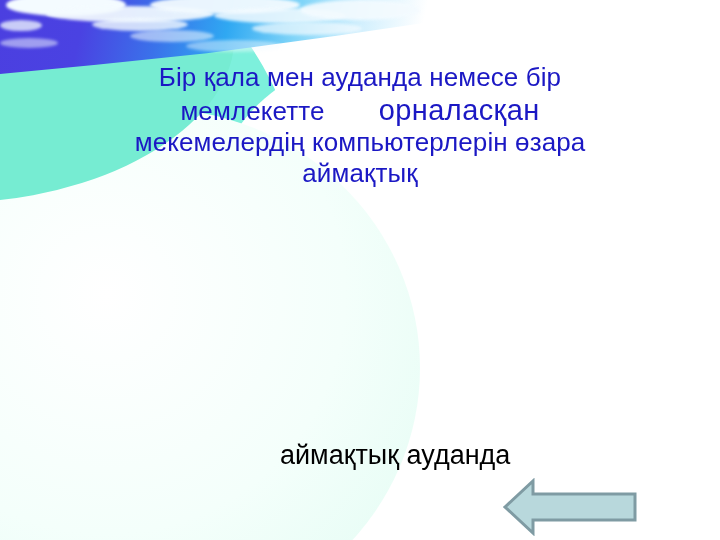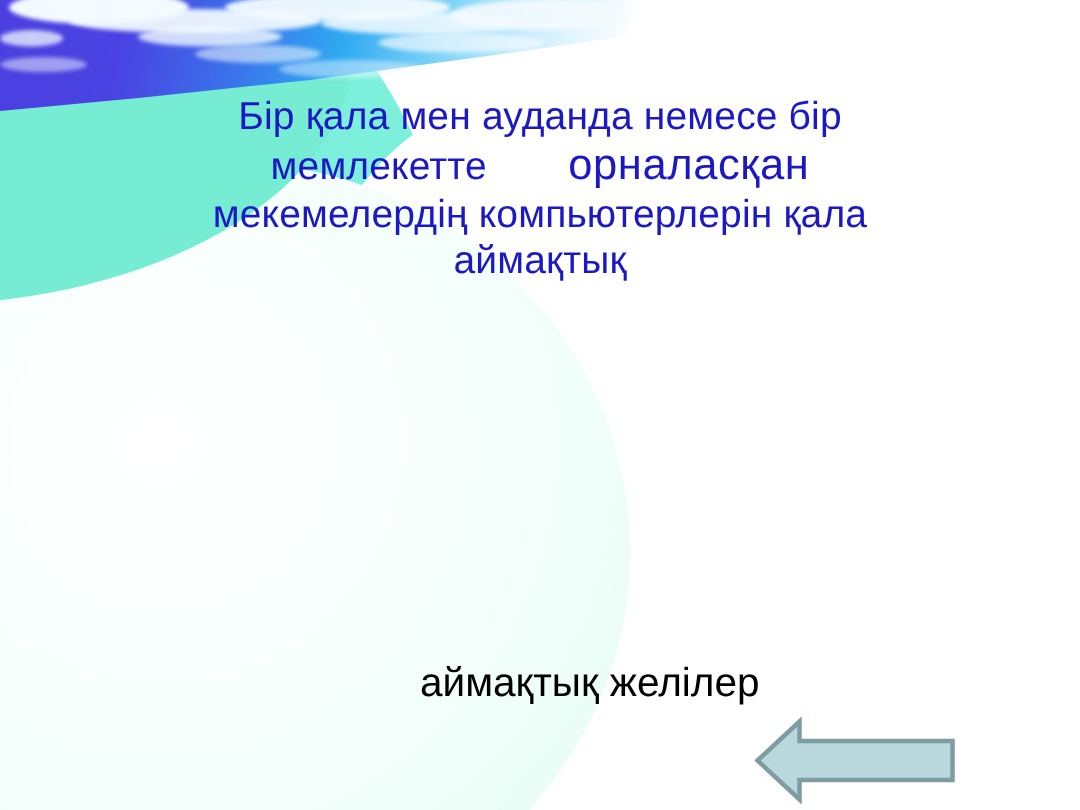--- a/index.html
+++ b/index.html
@@ -193,25 +193,25 @@
     <div class="cloud cl-g"></div>
     <div class="cloud cl-h"></div>
     <div class="cloud cl-i"></div>
     <div class="cloud cl-j"></div>
     <div class="cloud cl-k"></div>
   </div>
 
   <div class="title-block">
     <span class="title-line l1"><span>Бір қала мен ауданда немесе бір</span></span>
     <span class="title-line l2"><span>мемлекетте </span><span class="emph">орналасқан</span></span>
-    <span class="title-line l3"><span>мекемелердің компьютерлерін қала</span></span>
+    <span class="title-line l3"><span>мекемелердің компьютерлерін өзара</span></span>
     <span class="title-line l4"><span>аймақтық</span></span>
   </div>
 
-  <div class="caption">аймақтық желілер</div>
+  <div class="caption">аймақтық ауданда</div>
 
   <div class="arrow-wrap">
     <svg width="134" height="58" viewBox="0 0 134 58" xmlns="http://www.w3.org/2000/svg" aria-hidden="true">
       <polygon points="2,29 30,3 30,16 132,16 132,42 30,42 30,55" fill="#b8d8dc" stroke="#7f9ba3" stroke-width="3" stroke-linejoin="miter"></polygon>
     </svg>
   </div>
 
 </div>
 
 </body></html>

